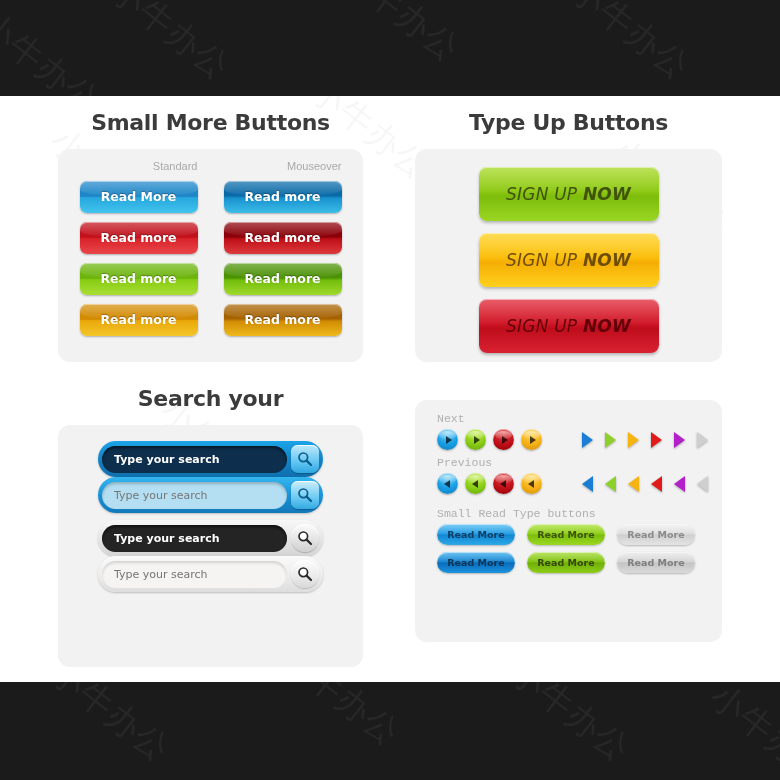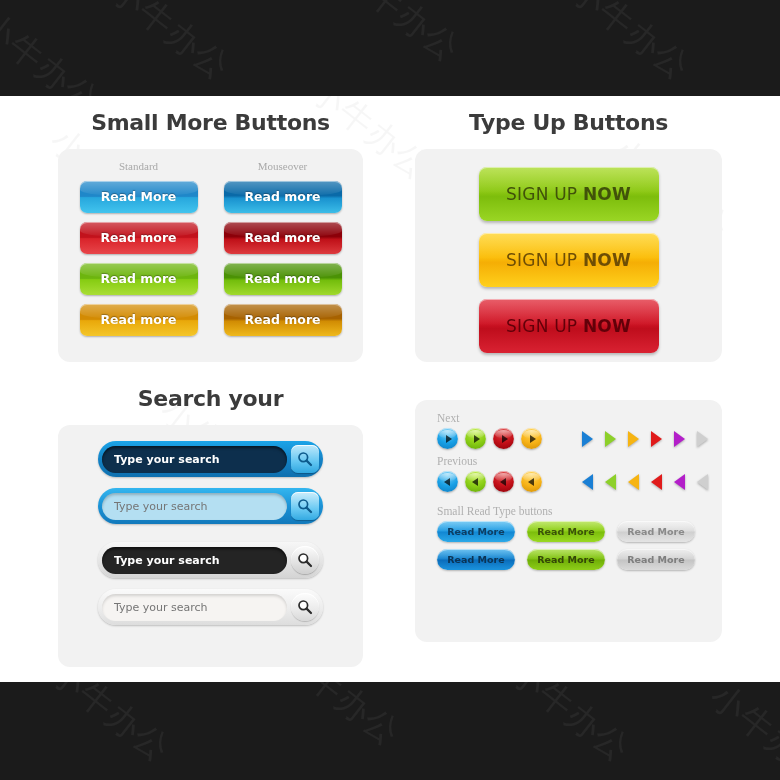--- a/index.html
+++ b/index.html
@@ -74,24 +74,24 @@
 
   
   .rm-cols {
     display: flex;
     justify-content: center;
     gap: 26px;
     padding-top: 11px;
   }
   .rm-col { width: 118px; }
   .rm-colhead {
-    text-align: center;
+    text-align: right;
     font-size: 11px;
     color: #a9a9a9;
-    font-family: Liberation Serif, serif;
+    font-family: Liberation Sans, sans-serif;
     margin-bottom: 9px;
   }
   .rm-btn {
     display: block;
     width: 118px;
     height: 32px;
     border-radius: 7px;
     border: none;
     margin-bottom: 9px;
     font-family: "DejaVu Sans", sans-serif;
@@ -142,28 +142,28 @@
     box-shadow: 0 2px 3px rgba(0,0,0,0.25), inset 0 1px 0 rgba(255,255,255,0.5);
     overflow: hidden;
   }
   .su-btn::after {
     content: "";
     position: absolute;
     left: 0; top: 0; right: 0; height: 50%;
     background: linear-gradient(to bottom, rgba(255,255,255,0.28), rgba(255,255,255,0.0));
     pointer-events: none;
   }
-  .su-btn .lbl { position: relative; z-index: 2; }
+  .su-btn .lbl { position: relative; z-index: 2; font-style: italic; }
   .su-btn .bold { font-weight: bold; }
   .su-green  { background: linear-gradient(to bottom, #a3d81c 0%, #8cc812 45%, #7dbd0c 55%, #9ad624 100%); color: #41520a; }
   .su-yellow { background: linear-gradient(to bottom, #ffcf16 0%, #fbbd08 45%, #f5ae05 55%, #ffd01c 100%); color: #6e4e05; }
   .su-red    { background: linear-gradient(to bottom, #e02030 0%, #cf1424 45%, #bf0d1c 55%, #d92232 100%); color: #620009; }
 
   
-  .sb-wrap { padding: 16px 0 16px; display: flex; flex-direction: column; align-items: center; gap: 11px; }
+  .sb-wrap { padding: 16px 0 16px; display: flex; flex-direction: column; align-items: center; }
   .sb {
     position: relative;
     width: 225px;
     height: 36px;
     border-radius: 18px;
     display: flex;
     align-items: center;
     padding: 0 4px 0 4px;
     box-shadow: 0 1px 2px rgba(0,0,0,0.22);
   }
@@ -198,21 +198,21 @@
   .sb-3 .sb-field { background: #242424; color: #ffffff; font-weight: bold; box-shadow: inset 0 2px 3px rgba(0,0,0,0.6); }
   .sb-3 .sb-icon { background: linear-gradient(to bottom, #fcfcfc, #e2e2e2 60%, #cfcfcf); border-radius: 50%; box-shadow: inset 0 1px 0 #ffffff, 0 1px 1px rgba(0,0,0,0.22); }
   
   .sb-4 { background: linear-gradient(to bottom, #fafafa 0%, #ececec 55%, #dddddd 100%); }
   .sb-4 .sb-field { background: #f6f4f2; color: #9b9b9b; box-shadow: inset 0 2px 3px rgba(0,0,0,0.14); }
   .sb-4 .sb-icon { background: linear-gradient(to bottom, #fdfdfd, #eaeaea 60%, #d8d8d8); border-radius: 50%; box-shadow: inset 0 1px 0 #ffffff, 0 1px 1px rgba(0,0,0,0.18); }
 
   
   .small-wrap { padding: 12px 18px 14px 22px; }
   .sm-label {
-    font-family: Liberation Serif, serif;
+    font-family: Liberation Mono, monospace;
     font-size: 11.5px;
     color: #b0b0b0;
     margin-bottom: 4px;
   }
   .sm-row { display: flex; align-items: center; margin-bottom: 6px; }
   .circ-group { display: flex; gap: 7px; }
   .tri-group  { display: flex; gap: 12px; margin-left: 40px; align-items: center; }
 
   .circ {
     width: 21px; height: 21px;

